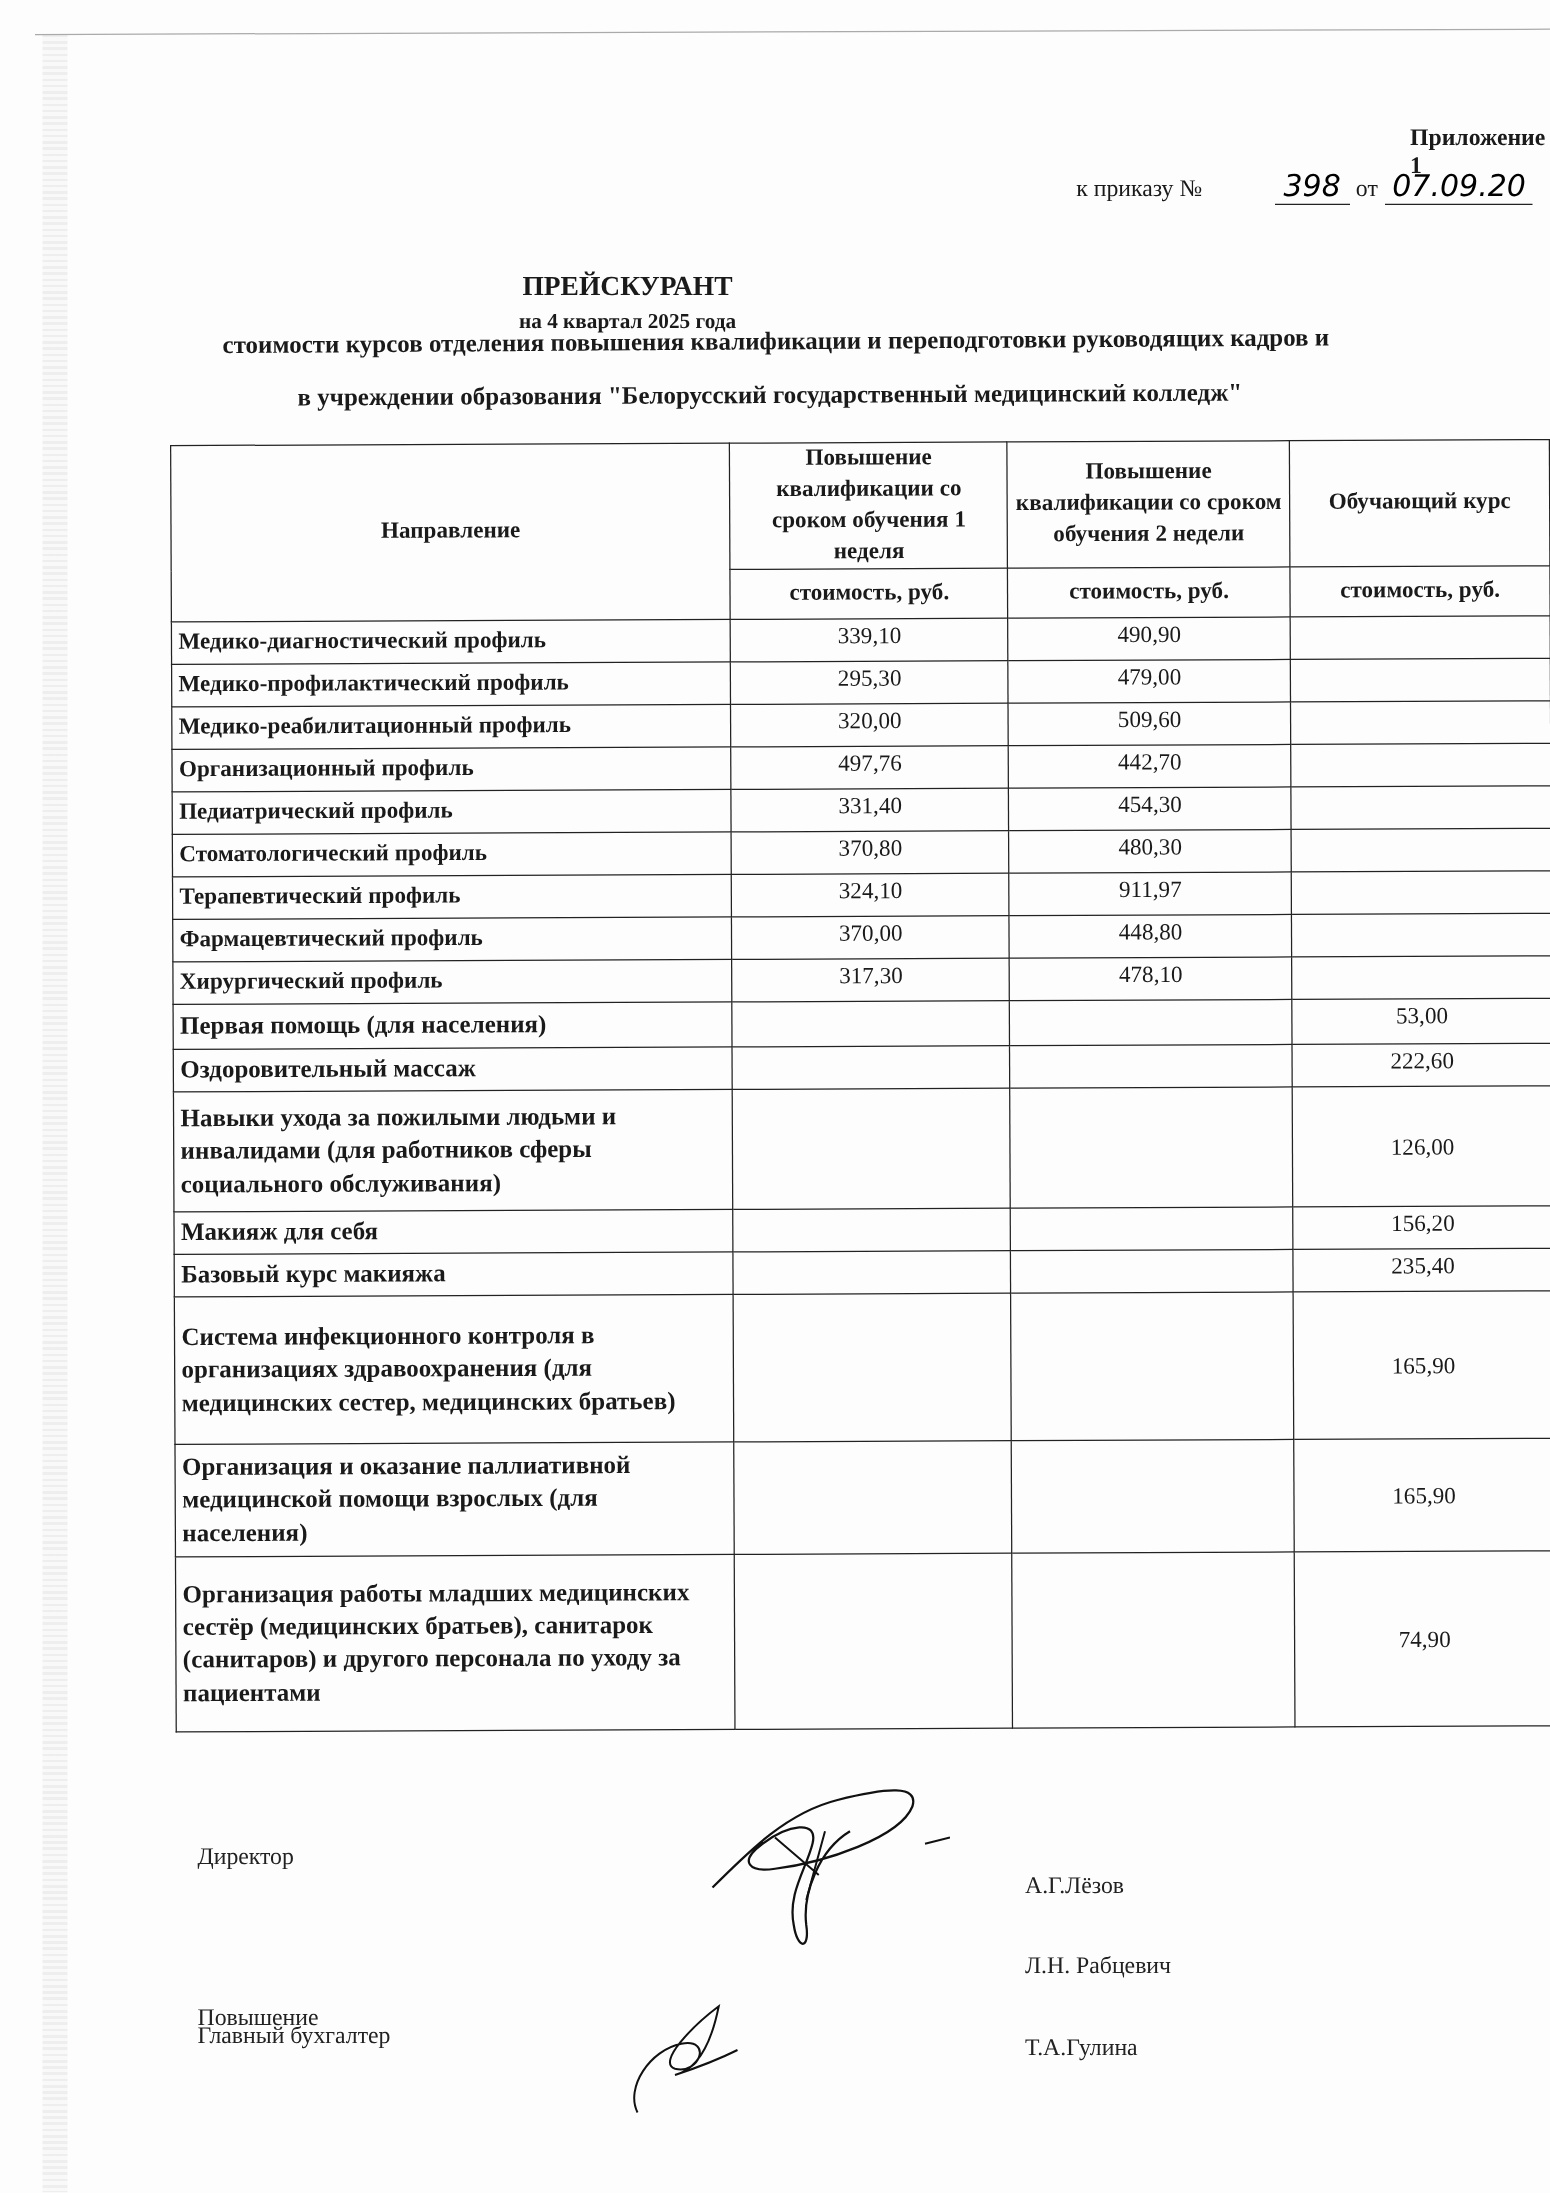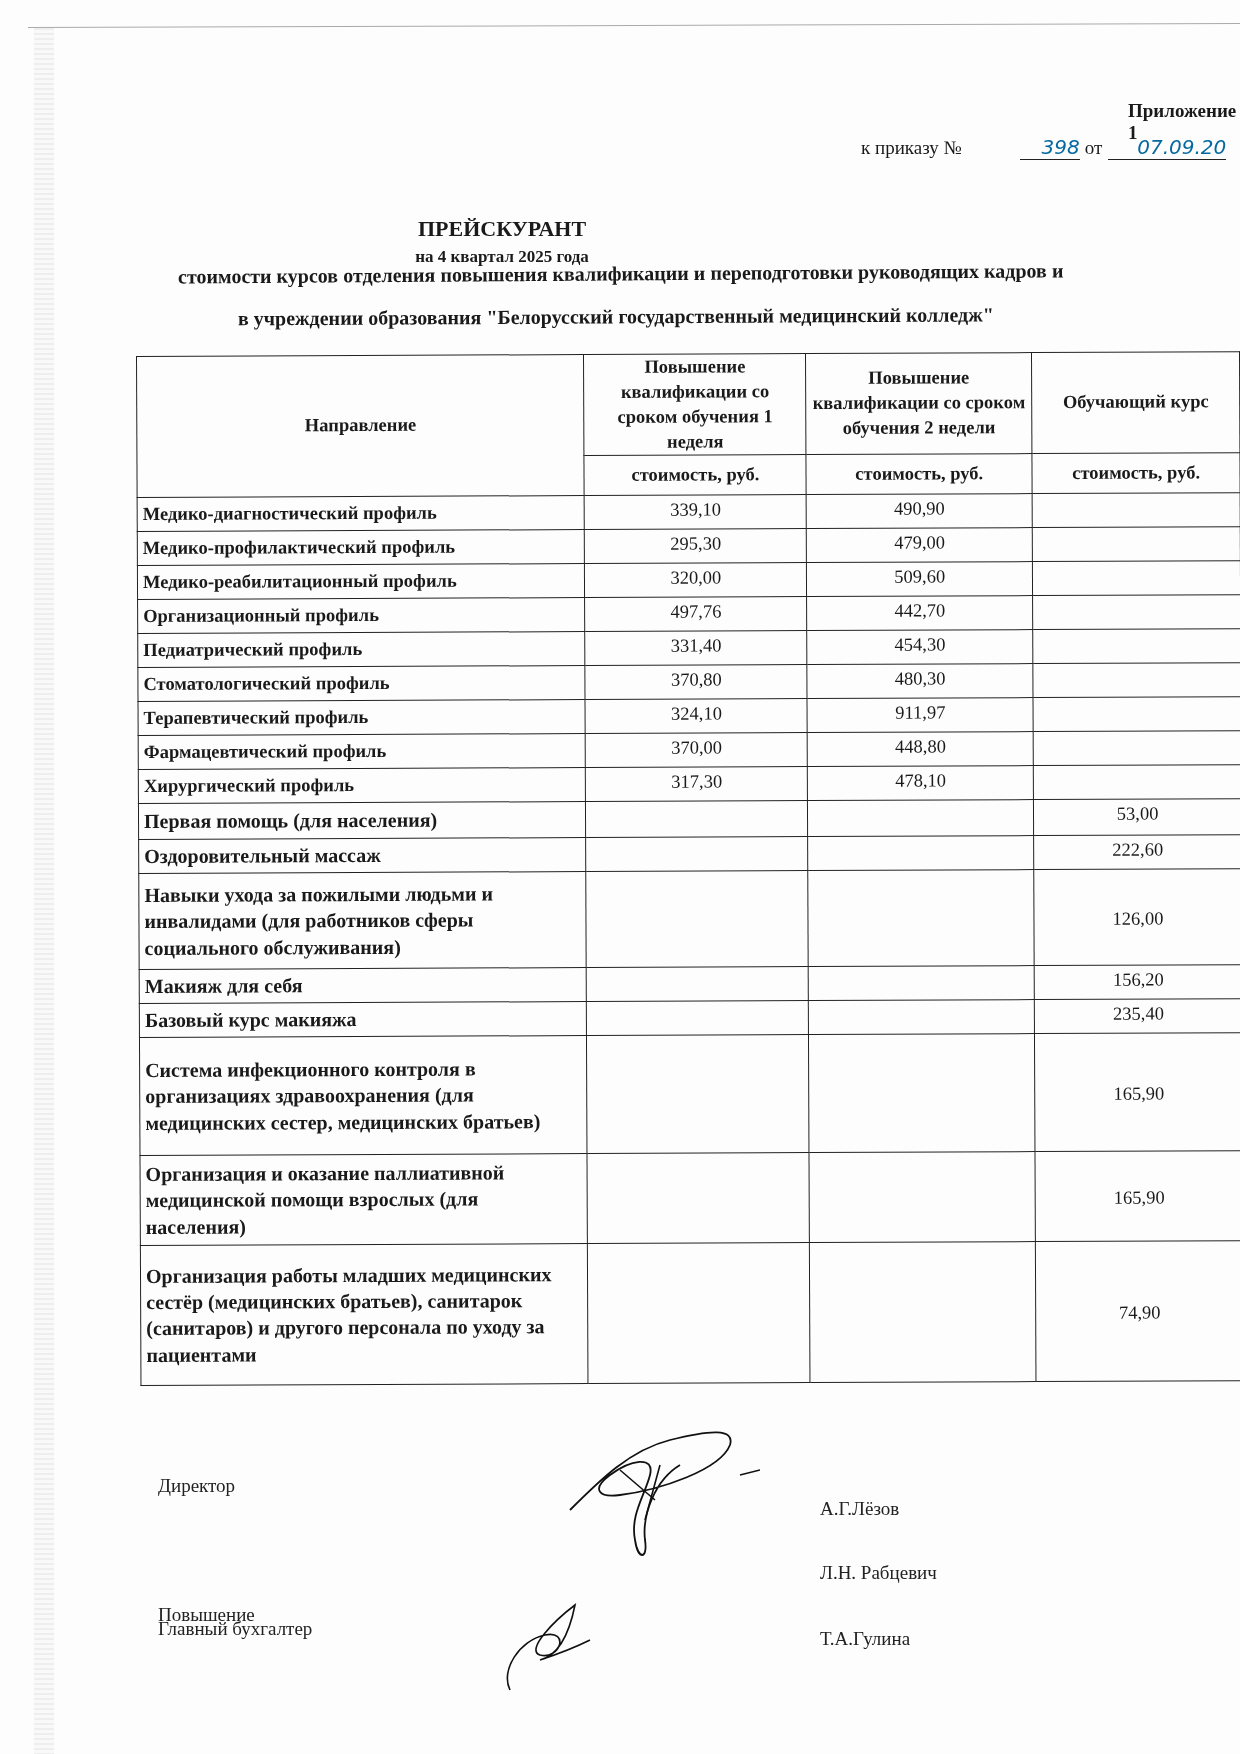--- a/index.html
+++ b/index.html
@@ -20,22 +20,22 @@
     }
     .annex {
       position: absolute; left: 1128px; top: 100px; font-weight: bold; font-size: 19px;
     }
     .order-line {
       position: absolute; left: 861px; top: 135px; font-size: 19px;
       display: flex; align-items: baseline;
     }
     .order-line .hand {
       display: inline-block; border-bottom: 1.5px solid #222;
-      font-family: "DejaVu Sans", sans-serif; font-style: italic; color: #0369a1;
-      font-size: 20px; text-align: right;
+      font-family: "DejaVu Sans", sans-serif; font-style: italic; color: #000000;
+      font-size: 24px; text-align: center;
     }
     .order-line .num { width: 60px; margin-left: 58px; margin-right: 5px; }
     .order-line .date { width: 118px; margin-left: 6px; }
 
     .title-block { position: absolute; left: 0; width: 1004px; text-align: center; font-weight: bold; }
     .t1 { top: 216px; font-size: 22px; }
     .t2 { top: 247px; font-size: 17px; }
     .t3 { top: 262px; font-size: 20px; left: 178px; width: 1000px; text-align: left; transform: rotate(-0.4deg); }
     .t4 { top: 305px; font-size: 20px; left: 238px; width: 900px; text-align: left; transform: rotate(-0.3deg); }
 

